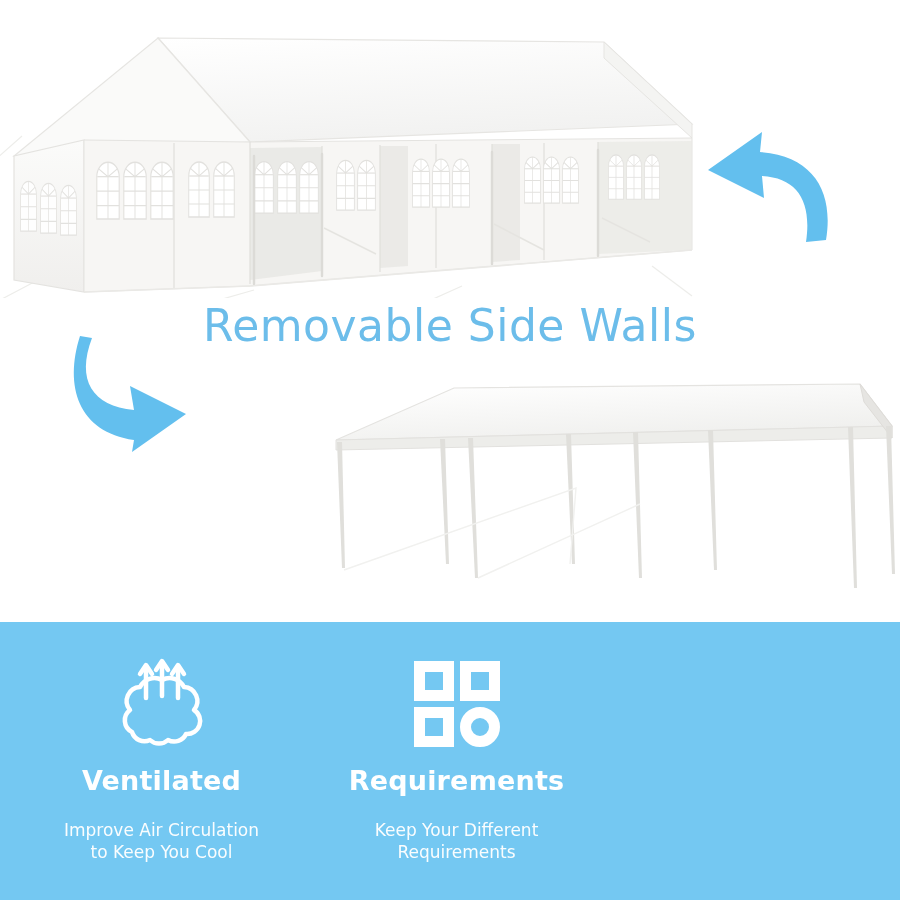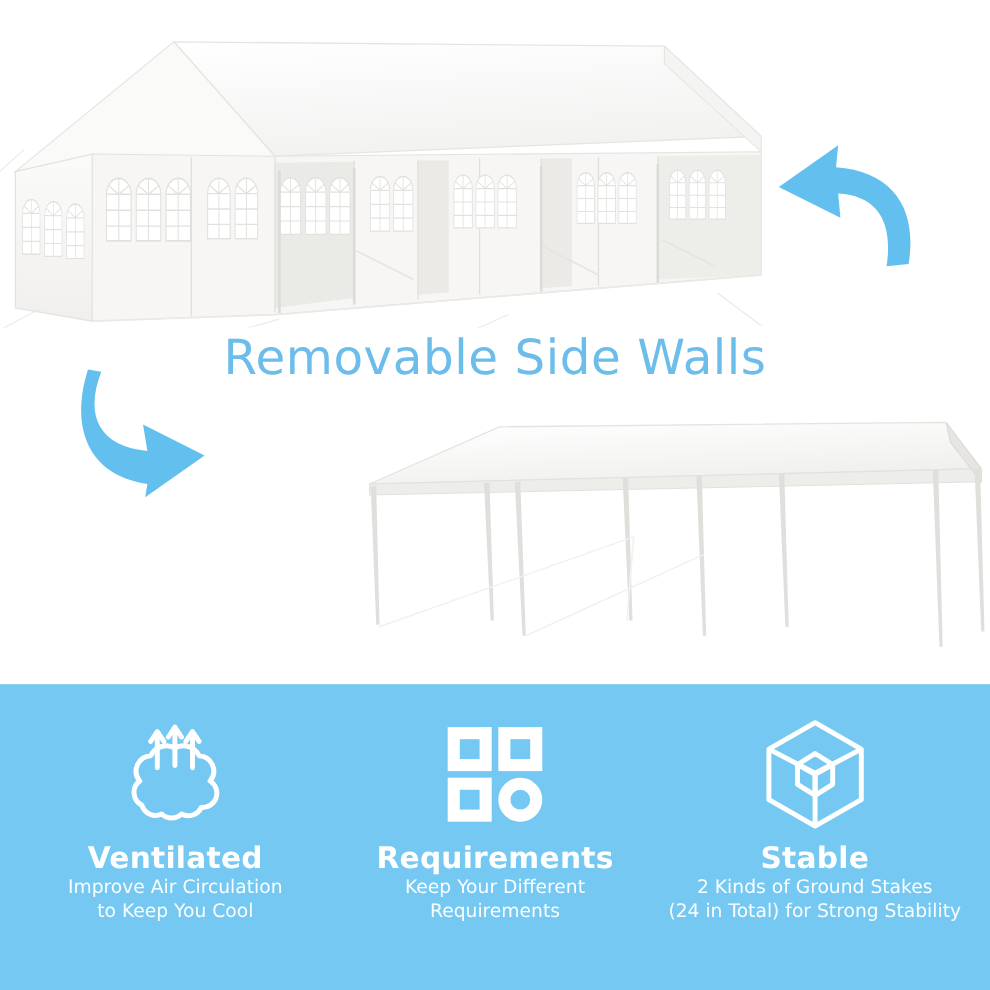--- a/index.html
+++ b/index.html
@@ -108,21 +108,21 @@
     margin-top: 10px;
     font-size: 27px;
     font-weight: bold;
     color: #ffffff;
     font-family: "DejaVu Sans", sans-serif;
     letter-spacing: 0.2px;
     line-height: 1.1;
   }
 
   .feature-desc {
-    margin-top: 0;
+    margin-top: 23px;
     font-size: 17px;
     color: #ffffff;
     font-family: "DejaVu Sans", sans-serif;
     text-align: center;
     line-height: 1.32;
     opacity: 0.97;
     white-space: pre-line;
   }
 </style>
 </head>
@@ -329,36 +329,15 @@
             <rect x="10.5" y="56.5" width="29" height="29"></rect>
             <circle cx="71" cy="71" r="14.5"></circle>
           </g>
         </svg>
       </div>
       <div class="feature-title">Requirements</div>
       <div class="feature-desc">Keep Your Different
 Requirements</div>
     </div>
 
-    <div class="feature">
-      <div class="feature-icon">
-        <svg width="96" height="102" viewBox="0 0 96 102">
-          <g fill="none" stroke="#ffffff" stroke-width="4.5" stroke-linejoin="round">
-
-            <path d="M48 4 L90 28 L90 74 L48 98 L6 74 L6 28 Z"></path>
-
-            <path d="M6 28 L48 50 L90 28"></path>
-
-            <path d="M48 50 L48 98"></path>
-
-            <path d="M48 32 L64 42 L64 60 L48 70 L32 60 L32 42 Z"></path>
-            <path d="M32 42 L48 51 L64 42"></path>
-            <path d="M48 51 L48 70"></path>
-          </g>
-        </svg>
-      </div>
-      <div class="feature-title">Stable</div>
-      <div class="feature-desc">2 Kinds of Ground Stakes
-(24 in Total) for Strong Stability</div>
-    </div>
 
   </div>
 </div>
 
 </body></html>

